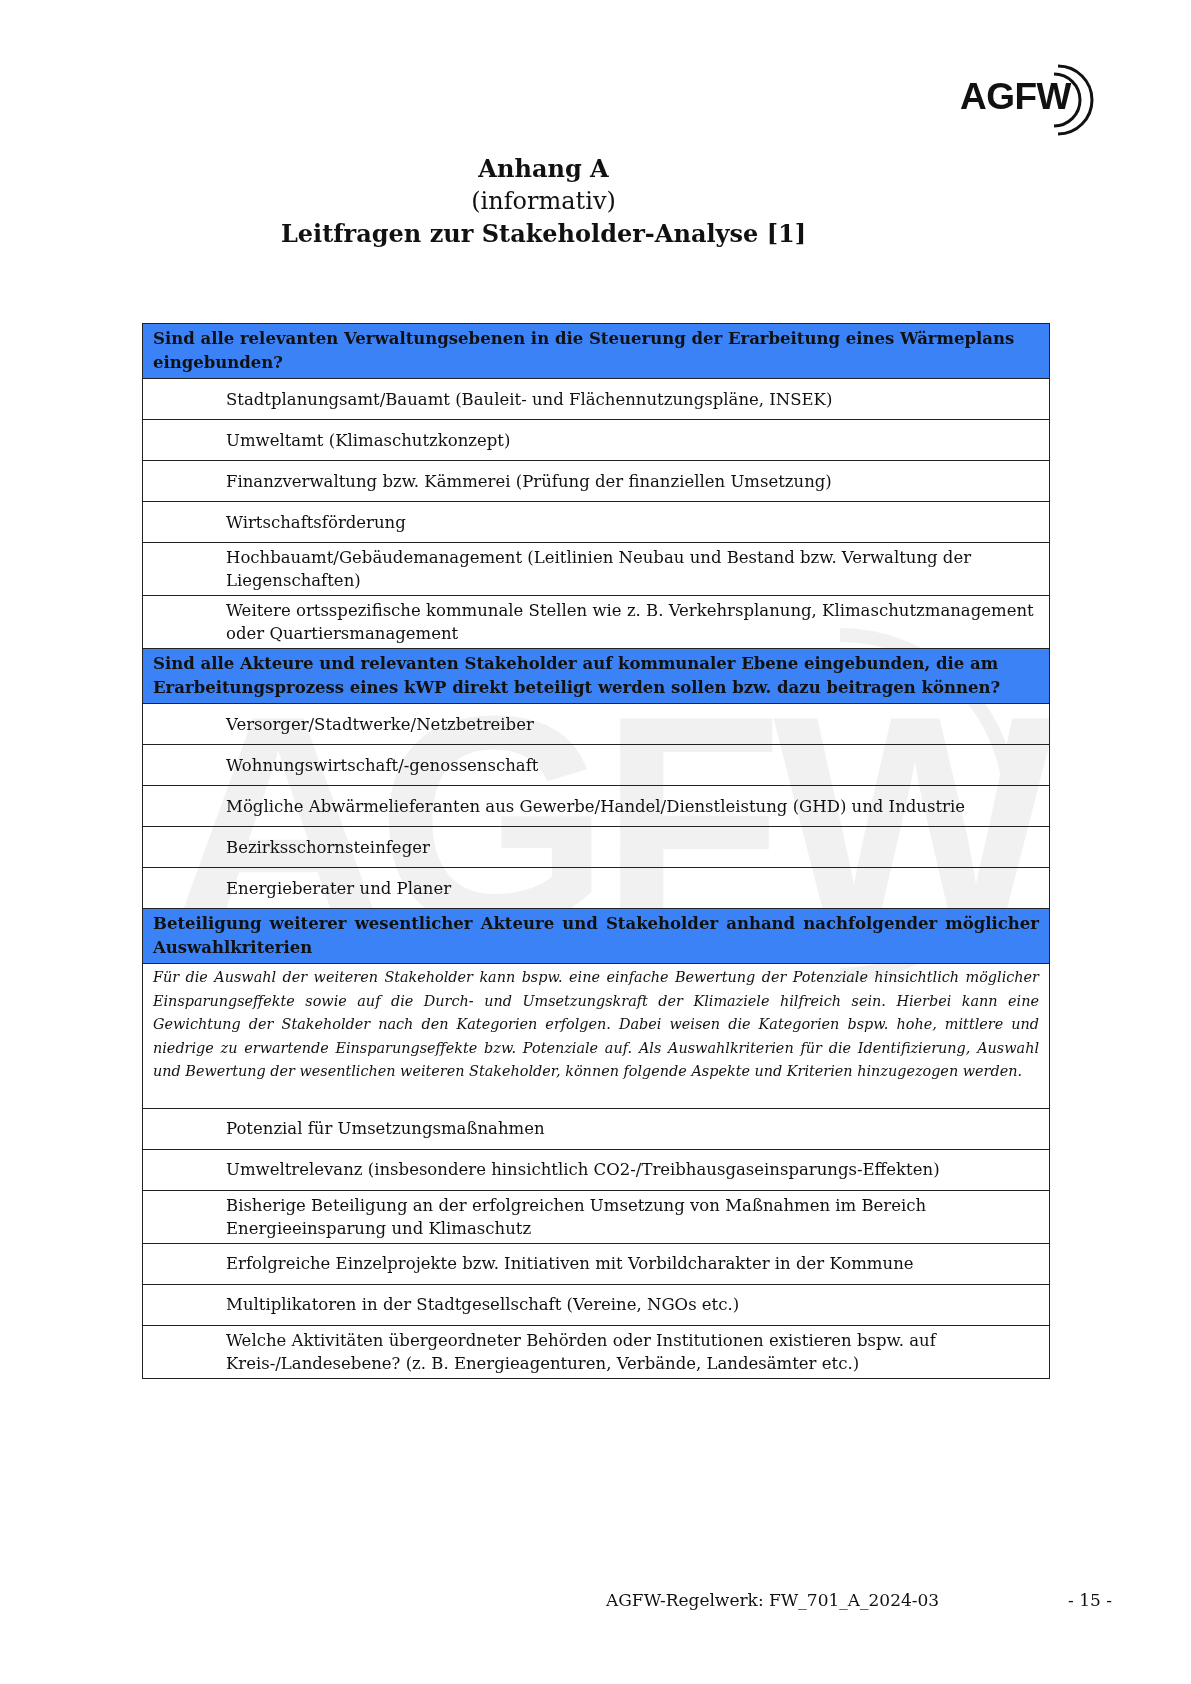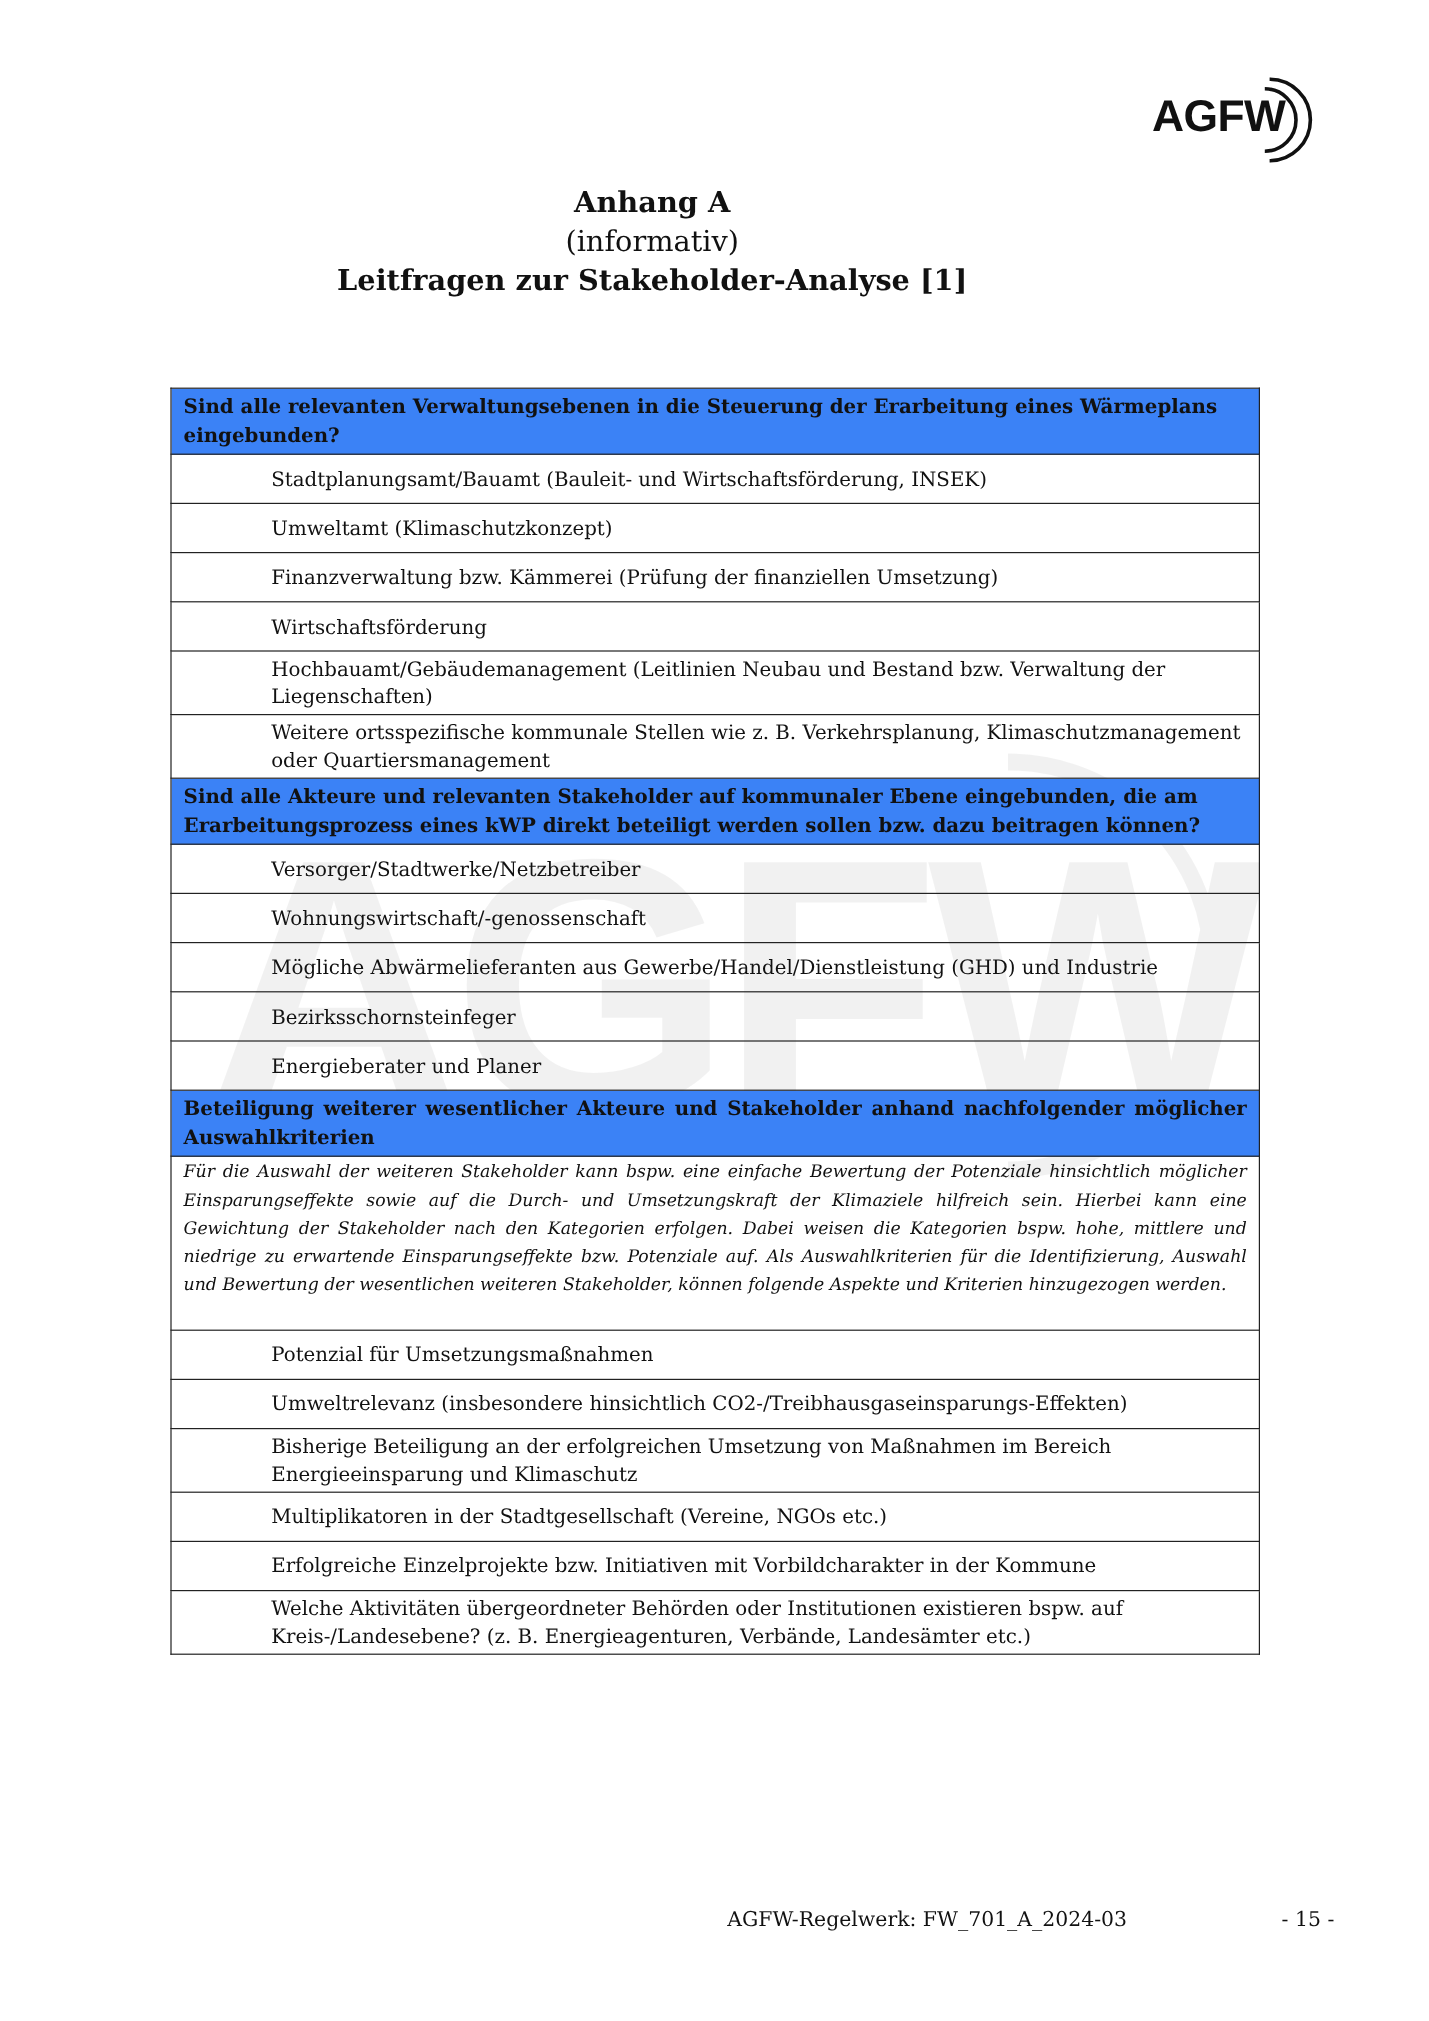--- a/index.html
+++ b/index.html
@@ -77,21 +77,21 @@
   <text x="20" y="300" font-family="Liberation Sans, sans-serif" font-weight="bold" font-size="300" fill="#999" letter-spacing="-10">AGFW</text>
   <path d="M 690 10 A 170 170 0 0 1 690 350" fill="none" stroke="#999" stroke-width="14"></path>
 </svg>
 
 <table class="qa">
   <tbody id="qa-body">
       <tr class="q">
         <td>Sind alle relevanten Verwaltungsebenen in die Steuerung der Erarbeitung eines Wärmeplans eingebunden?</td>
       </tr>
       <tr class="item">
-        <td>Stadtplanungsamt/Bauamt (Bauleit- und Wirtschaftsförderung, INSEK)</td>
+        <td>Stadtplanungsamt/Bauamt (Bauleit- und Flächennutzungspläne, INSEK)</td>
       </tr>
       <tr class="item">
         <td>Umweltamt (Klimaschutzkonzept)</td>
       </tr>
       <tr class="item">
         <td>Finanzverwaltung bzw. Kämmerei (Prüfung der finanziellen Umsetzung)</td>
       </tr>
       <tr class="item">
         <td>Wirtschaftsförderung</td>
       </tr>
@@ -128,24 +128,24 @@
       <tr class="item">
         <td>Potenzial für Umsetzungsmaßnahmen</td>
       </tr>
       <tr class="item">
         <td>Umweltrelevanz (insbesondere hinsichtlich CO2-/Treibhausgaseinsparungs-Effekten)</td>
       </tr>
       <tr class="item two">
         <td>Bisherige Beteiligung an der erfolgreichen Umsetzung von Maßnahmen im Bereich Energieeinsparung und Klimaschutz</td>
       </tr>
       <tr class="item">
-        <td>Multiplikatoren in der Stadtgesellschaft (Vereine, NGOs etc.)</td>
+        <td>Erfolgreiche Einzelprojekte bzw. Initiativen mit Vorbildcharakter in der Kommune</td>
       </tr>
       <tr class="item">
-        <td>Erfolgreiche Einzelprojekte bzw. Initiativen mit Vorbildcharakter in der Kommune</td>
+        <td>Multiplikatoren in der Stadtgesellschaft (Vereine, NGOs etc.)</td>
       </tr>
       <tr class="item two">
         <td>Welche Aktivitäten übergeordneter Behörden oder Institutionen existieren bspw. auf Kreis-/Landesebene? (z. B. Energieagenturen, Verbände, Landesämter etc.)</td>
       </tr>
     </tbody>
 </table>
 
 <div class="footer-ref">AGFW-Regelwerk: FW_701_A_2024-03</div>
 <div class="footer-page">- 15 -</div>
 

